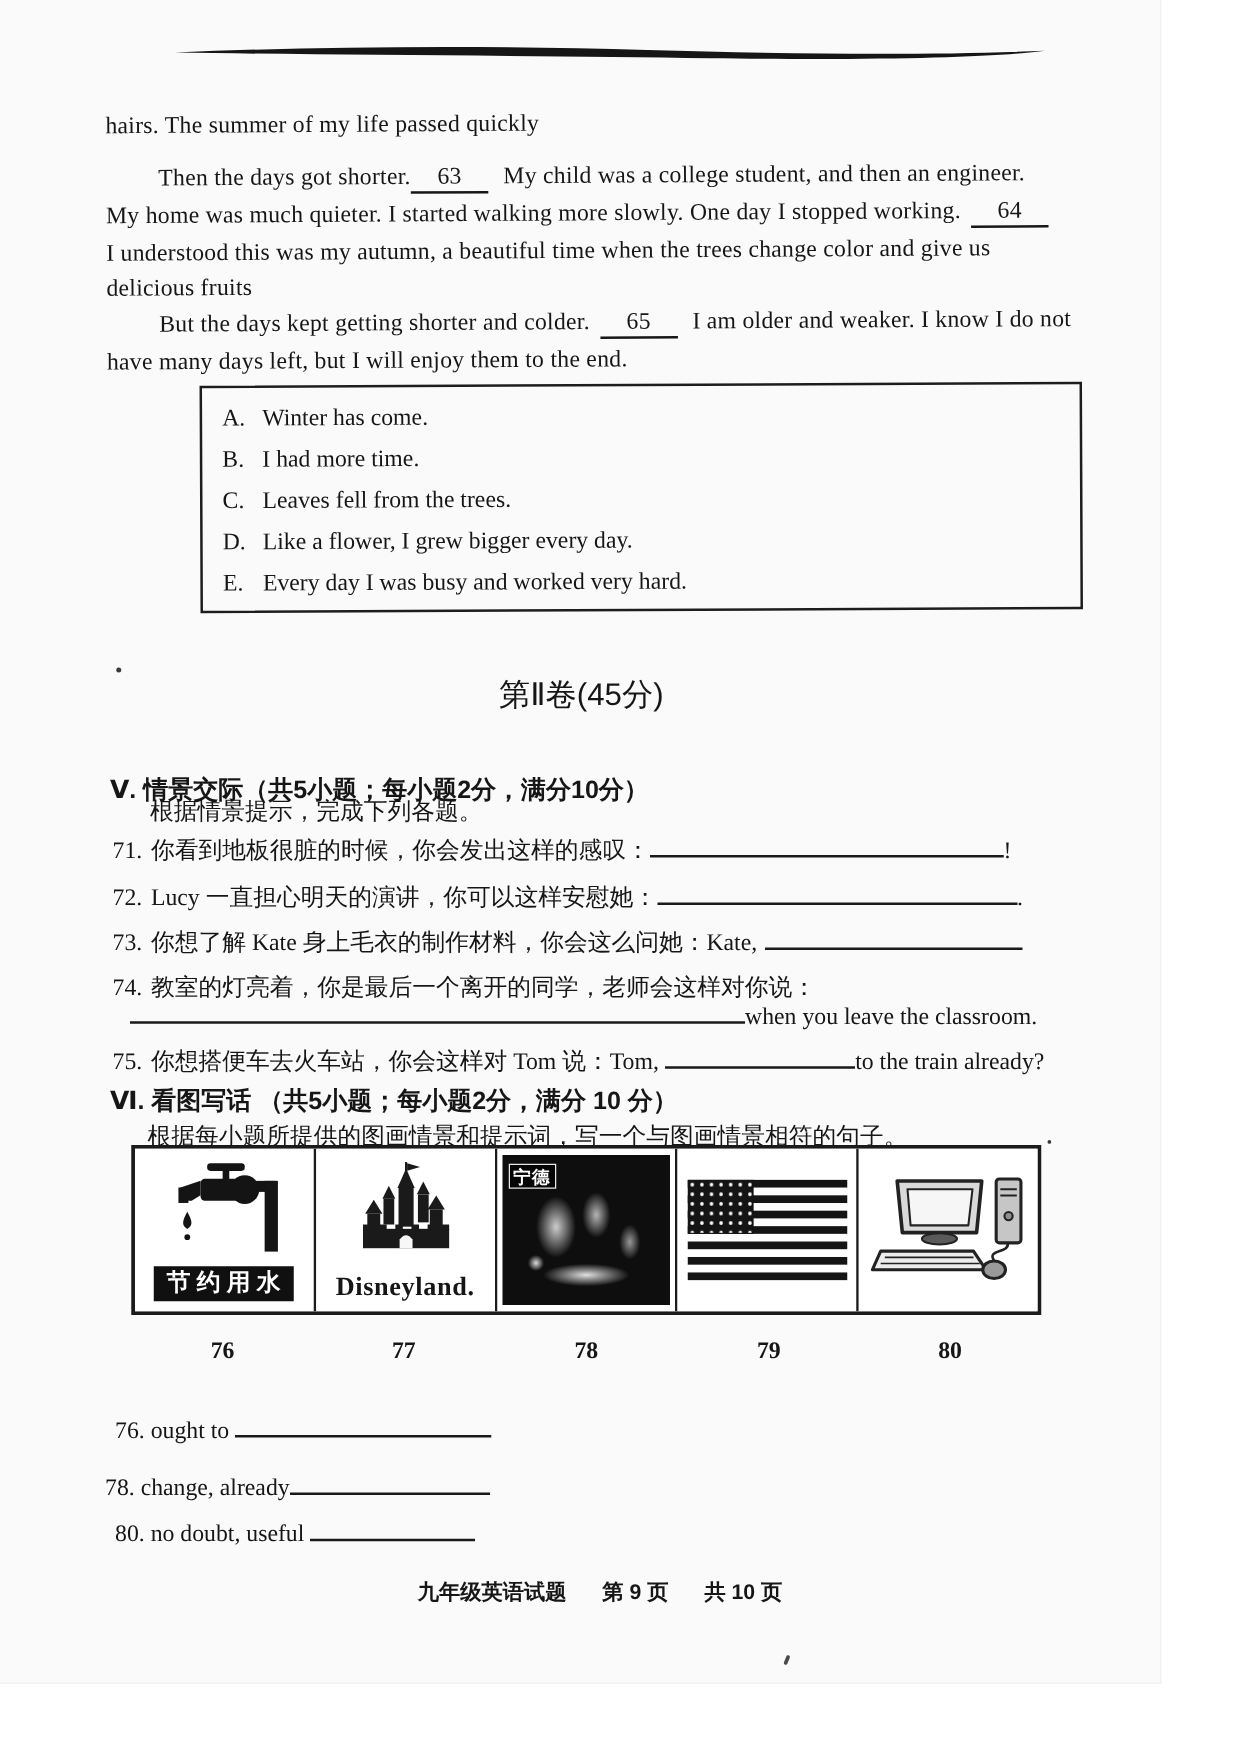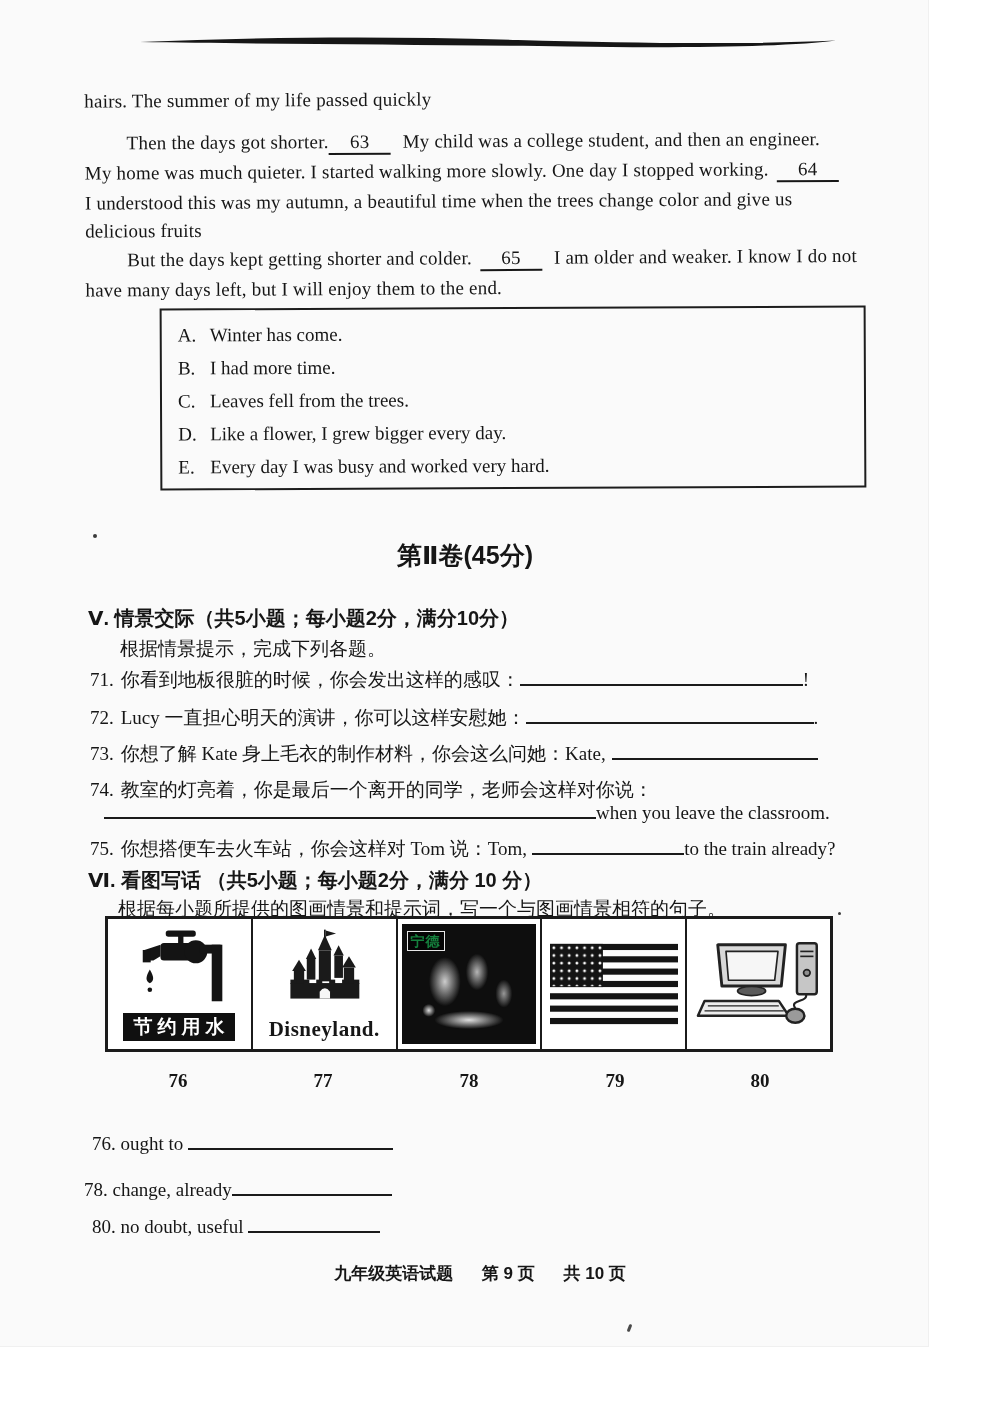--- a/index.html
+++ b/index.html
@@ -12,21 +12,21 @@
   .pline{position:absolute;font-size:19px;white-space:nowrap;letter-spacing:0.2px;}
   .blank-num{display:inline-block;min-width:54px;text-align:center;border-bottom:2px solid #171717;padding:0 4px;}
   .sp-r{margin-right:12px;} .sp-l{margin-left:8px;}
   
   .opt-box{position:absolute;left:160px;top:307px;width:706px;height:182px;border:2px solid #1d1d1d;
            transform:rotate(-0.25deg);padding:14px 0 0 16px;box-sizing:border-box;}
   .opt-row{height:33px;font-size:19px;}
   .opt-letter{display:inline-block;width:32px;}
   
   .part2-title{position:absolute;left:0;top:539px;width:930px;text-align:center;
-               font-family:"Liberation Sans","DejaVu Sans",sans-serif;font-weight:700;font-size:25px;}
+               font-family:"Liberation Sans","DejaVu Sans",sans-serif;font-weight:400;font-size:25px;}
   .sec-head{position:absolute;font-family:"Liberation Sans","DejaVu Sans",sans-serif;font-weight:700;font-size:20px;white-space:nowrap;}
   .sec-sub{position:absolute;font-size:19px;white-space:nowrap;}
   .qline{position:absolute;font-size:19px;white-space:nowrap;}
   .qnum{margin-right:7px;}
   .ul{display:inline-block;border-bottom:2px solid #1a1a1a;height:0.85em;vertical-align:baseline;}
   
   .pic-table{position:absolute;left:105px;top:916px;width:728px;height:136px;display:flex;
              border:3px solid #1b1b1b;box-sizing:border-box;background:#fff;}
   .pic-cell{flex:1 1 0;border-right:2px solid #1b1b1b;position:relative;display:flex;flex-direction:column;
             align-items:center;justify-content:center;overflow:hidden;background:#fff;}
@@ -35,21 +35,21 @@
           font-weight:700;font-size:19px;letter-spacing:5px;padding:4px 6px 5px 10px;margin-top:2px;line-height:1;}
   .disney-caption{font-weight:700;font-size:21px;font-family:"Liberation Serif","DejaVu Serif",serif;
                   letter-spacing:0.5px;margin-top:1px;}
   .photo{position:absolute;left:4px;top:5px;right:4px;bottom:5px;background:
       radial-gradient(22px 34px at 32% 48%,#cdcdcd,transparent 72%),
       radial-gradient(16px 26px at 56% 40%,#b5b5b5,transparent 70%),
       radial-gradient(46px 12px at 50% 80%,#e0e0e0,transparent 75%),
       radial-gradient(12px 20px at 76% 58%,#989898,transparent 70%),
       radial-gradient(8px 8px at 20% 72%,#dddddd,transparent 80%),
       #0e0e0e;}
-  .photo-chip{position:absolute;left:5px;top:7px;background:#050505;color:#15803d;border:1px solid #e8e8e8;
+  .photo-chip{position:absolute;left:5px;top:7px;background:#050505;color:#ffffff;border:1px solid #e8e8e8;
               font-family:"Liberation Sans","DejaVu Sans",sans-serif;font-weight:700;font-size:14px;
               line-height:1;padding:2px 3px;letter-spacing:1px;}
   .pic-num{position:absolute;top:1070px;transform:translateX(-50%);font-weight:700;font-size:19px;}
   .prompt{position:absolute;font-size:19px;font-weight:400;white-space:nowrap;}
   .footer{position:absolute;left:0;top:1262px;width:960px;text-align:center;
           font-family:"Liberation Sans","DejaVu Sans",sans-serif;font-weight:700;font-size:17px;}
   .footer span{margin:0 12px;}
   .speck-dot{position:absolute;width:4px;height:4px;border-radius:50%;background:#3a3a3a;}
   .speck-comma{position:absolute;width:3px;height:8px;border-radius:2px;background:#4a4a4a;transform:rotate(22deg);}
 </style>
@@ -84,21 +84,21 @@
     <div class="opt-row"><span class="opt-letter">B.</span><span>I had more time.</span></div>
     <div class="opt-row"><span class="opt-letter">C.</span><span>Leaves fell from the trees.</span></div>
     <div class="opt-row"><span class="opt-letter">D.</span><span>Like a flower, I grew bigger every day.</span></div>
     <div class="opt-row"><span class="opt-letter">E.</span><span>Every day I was busy and worked very hard.</span></div>
   </div>
 
   <div class="speck-dot" style="left:93px;top:534px"></div>
 
   <div class="part2-title">第Ⅱ卷(45分)</div>
 
-  <div class="sec-head" style="left:88px;top:605px">Ⅴ. 情景交际（共5小题；每小题2分，满分10分）</div>
+  <div class="sec-head" style="left:88px;top:618px">Ⅴ. 情景交际（共5小题；每小题2分，满分10分）</div>
   <div class="sec-sub" style="left:120px;top:636px">根据情景提示，完成下列各题。</div>
 
   <div class="qline" style="left:90px;top:667px">
     <span class="qnum">71.</span><span>你看到地板很脏的时候，你会发出这样的感叹：</span><span class="ul" style="width:283px"></span><span>!</span>
   </div>
   <div class="qline" style="left:90px;top:705px">
     <span class="qnum">72.</span><span>Lucy 一直担心明天的演讲，你可以这样安慰她：</span><span class="ul" style="width:288px"></span><span>.</span>
   </div>
   <div class="qline" style="left:90px;top:741px">
     <span class="qnum">73.</span><span>你想了解 Kate 身上毛衣的制作材料，你会这么问她：Kate,</span><span class="ul" style="width:206px;margin-left:6px"></span>

